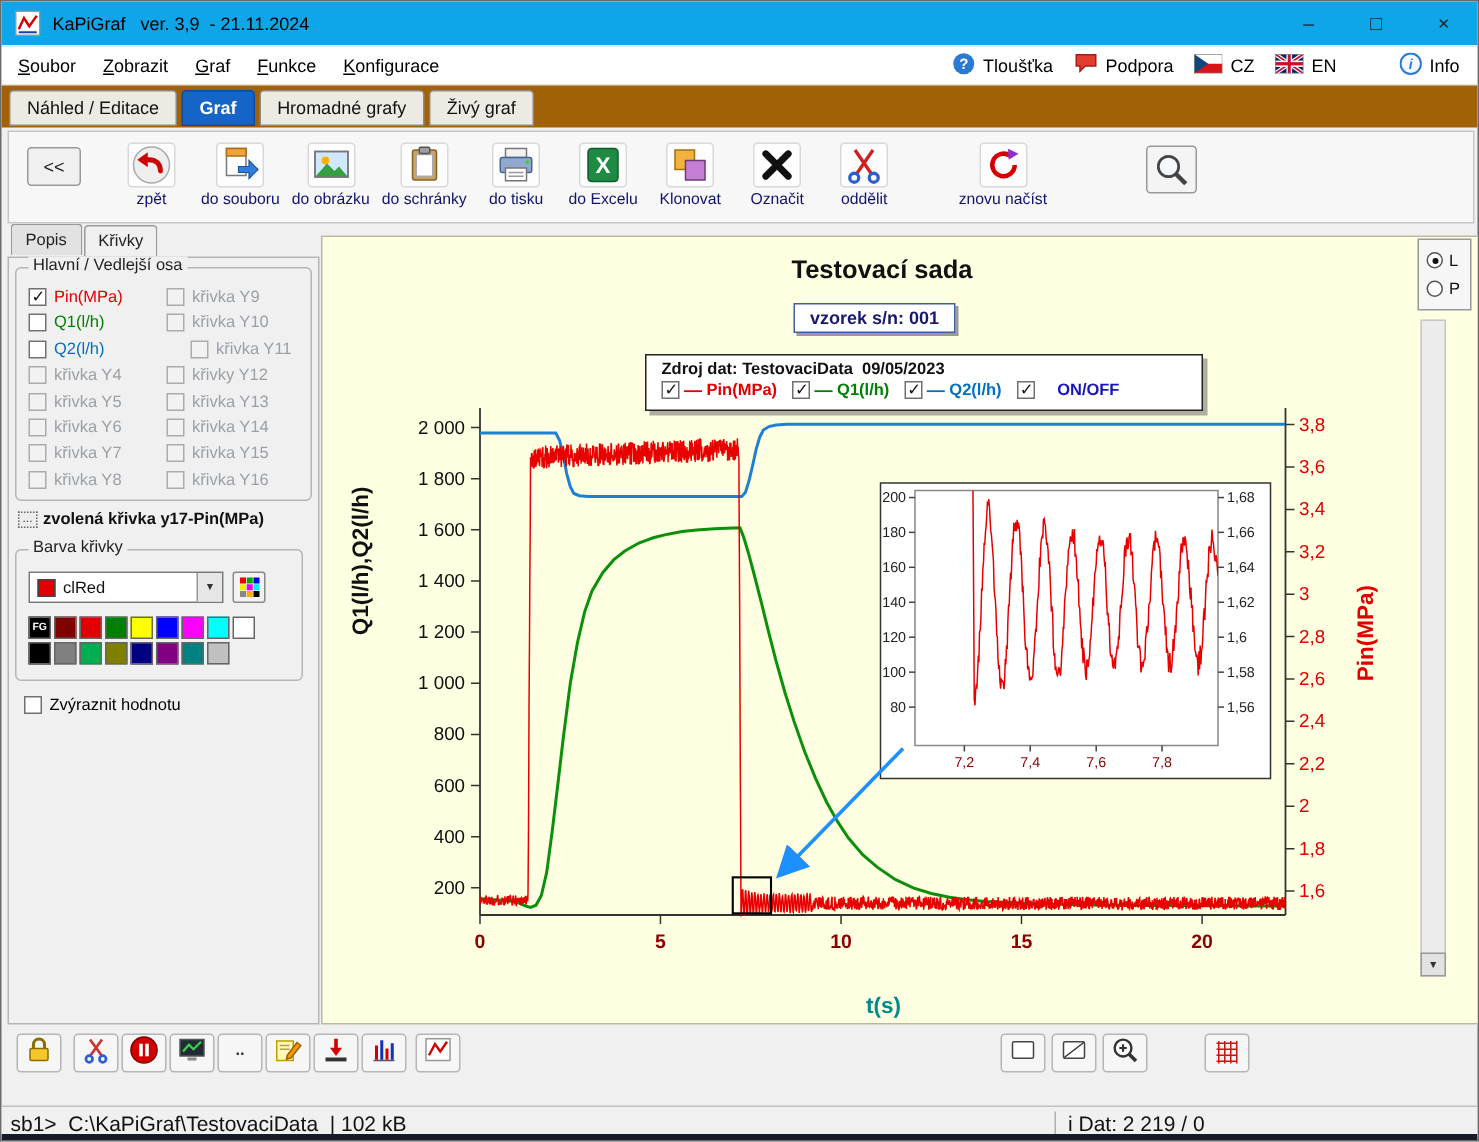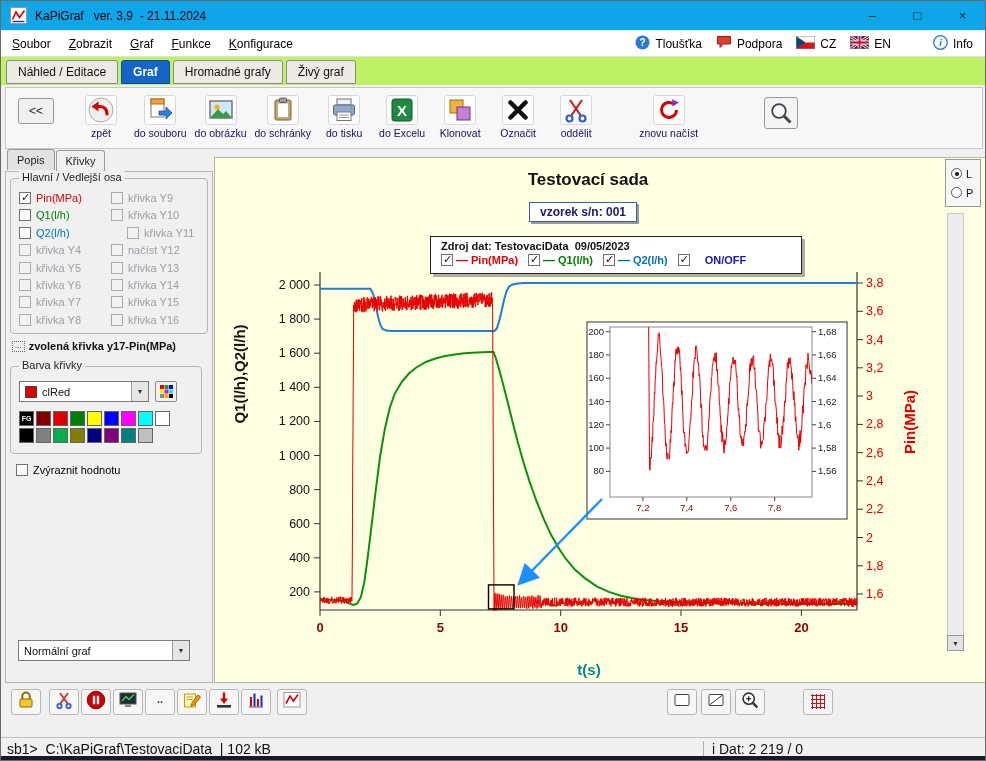--- a/index.html
+++ b/index.html
@@ -13,21 +13,21 @@
 .win-btn{width:45px;height:100%;display:flex;align-items:center;justify-content:center;font-size:13px;color:#222;}
 
 .menubar{position:absolute;top:30px;left:0;width:100%;height:26px;background:#fff;display:flex;align-items:center;font-size:12px;border-bottom:1px solid #e2e2e2;}
 .menu-left{display:flex;padding-left:2px;}
 .menu-item{padding:4px 9px;cursor:default;}
 .menu-item u{text-decoration:underline;}
 .menu-right{margin-left:auto;display:flex;align-items:center;gap:14px;padding-right:12px;}
 .menu-link{display:flex;align-items:center;gap:5px;}
 .info-gap{margin-left:28px;}
 
-.tabsrow{position:absolute;top:56px;left:0;width:100%;height:28px;background:#bef264;display:flex;align-items:flex-end;padding:16px 0 1px 5px;gap:3px;}
+.tabsrow{position:absolute;top:56px;left:0;width:100%;height:28px;background:#a16207;display:flex;align-items:flex-end;padding:16px 0 1px 5px;gap:3px;}
 .vtab{font-size:12px;padding:4px 11px;border:1px solid #8a8a8a;background:#eceae3;border-radius:3px 3px 0 0;color:#111;}
 .vtab.active{background:#1565c8;color:#fff;font-weight:bold;border-color:#0d4c9c;}
 
 .toolbar{position:absolute;top:86px;left:4px;width:978px;height:62px;background:#f7f7f7;border:1px solid #c6c6c6;display:flex;align-items:flex-start;padding:7px 8px 0 12px;}
 .tb-collapse{width:36px;height:26px;border:1px solid #999;background:#f0f0f0;font-size:12px;margin-right:22px;margin-top:3px;text-align:center;line-height:24px;border-radius:3px;color:#222;}
 .tb-buttons{display:flex;align-items:flex-start;}
 .tb-btn{display:flex;flex-direction:column;align-items:center;min-width:50px;margin-right:8px;}
 .tb-btn.gap{margin-left:30px;}
 .tb-btn .ic{width:32px;height:30px;display:flex;align-items:center;justify-content:center;border:1px solid #d8d8d8;border-radius:3px;background:#fdfdfd;}
 .tb-btn .lbl{font-size:10.5px;color:#10126e;margin-top:2px;white-space:nowrap;}
@@ -340,21 +340,21 @@
           <div class="cbrow" style="left: 100px; top: 30.4px;">
             <span class="cb disabled"></span>
             <span class="cb-label" style="color:#9aa0a6">křivka Y10</span>
           </div>
           <div class="cbrow" style="left: 116px; top: 47.8px;">
             <span class="cb disabled"></span>
             <span class="cb-label" style="color:#9aa0a6">křivka Y11</span>
           </div>
           <div class="cbrow" style="left: 100px; top: 65.2px;">
             <span class="cb disabled"></span>
-            <span class="cb-label" style="color:#9aa0a6">načíst Y12</span>
+            <span class="cb-label" style="color:#9aa0a6">křivky Y12</span>
           </div>
           <div class="cbrow" style="left: 100px; top: 82.6px;">
             <span class="cb disabled"></span>
             <span class="cb-label" style="color:#9aa0a6">křivka Y13</span>
           </div>
           <div class="cbrow" style="left: 100px; top: 100px;">
             <span class="cb disabled"></span>
             <span class="cb-label" style="color:#9aa0a6">křivka Y14</span>
           </div>
           <div class="cbrow" style="left: 100px; top: 117.4px;">
@@ -417,24 +417,20 @@
           </div>
         </div>
     </div>
 
     <div class="cbrow hl-row">
       <span class="cb"></span>
       <span class="cb-label">Zvýraznit hodnotu</span>
     </div>
 
 
-    <div class="combo graf-combo">
-      <span class="combo-text">Normální graf</span>
-      <span class="arrowbox">▼</span>
-    </div>
   </div>
 
   <div class="chart-area">
     <div class="chart-title">Testovací sada</div>
     <div class="sample-box">vzorek s/n: 001</div>
     <div class="legend-box">
       <div class="legend-title">Zdroj dat: TestovaciData  09/05/2023</div>
       <div class="legend-row" id="legend-row">
           <span class="legend-entry">
             <span class="cb checked"></span>

